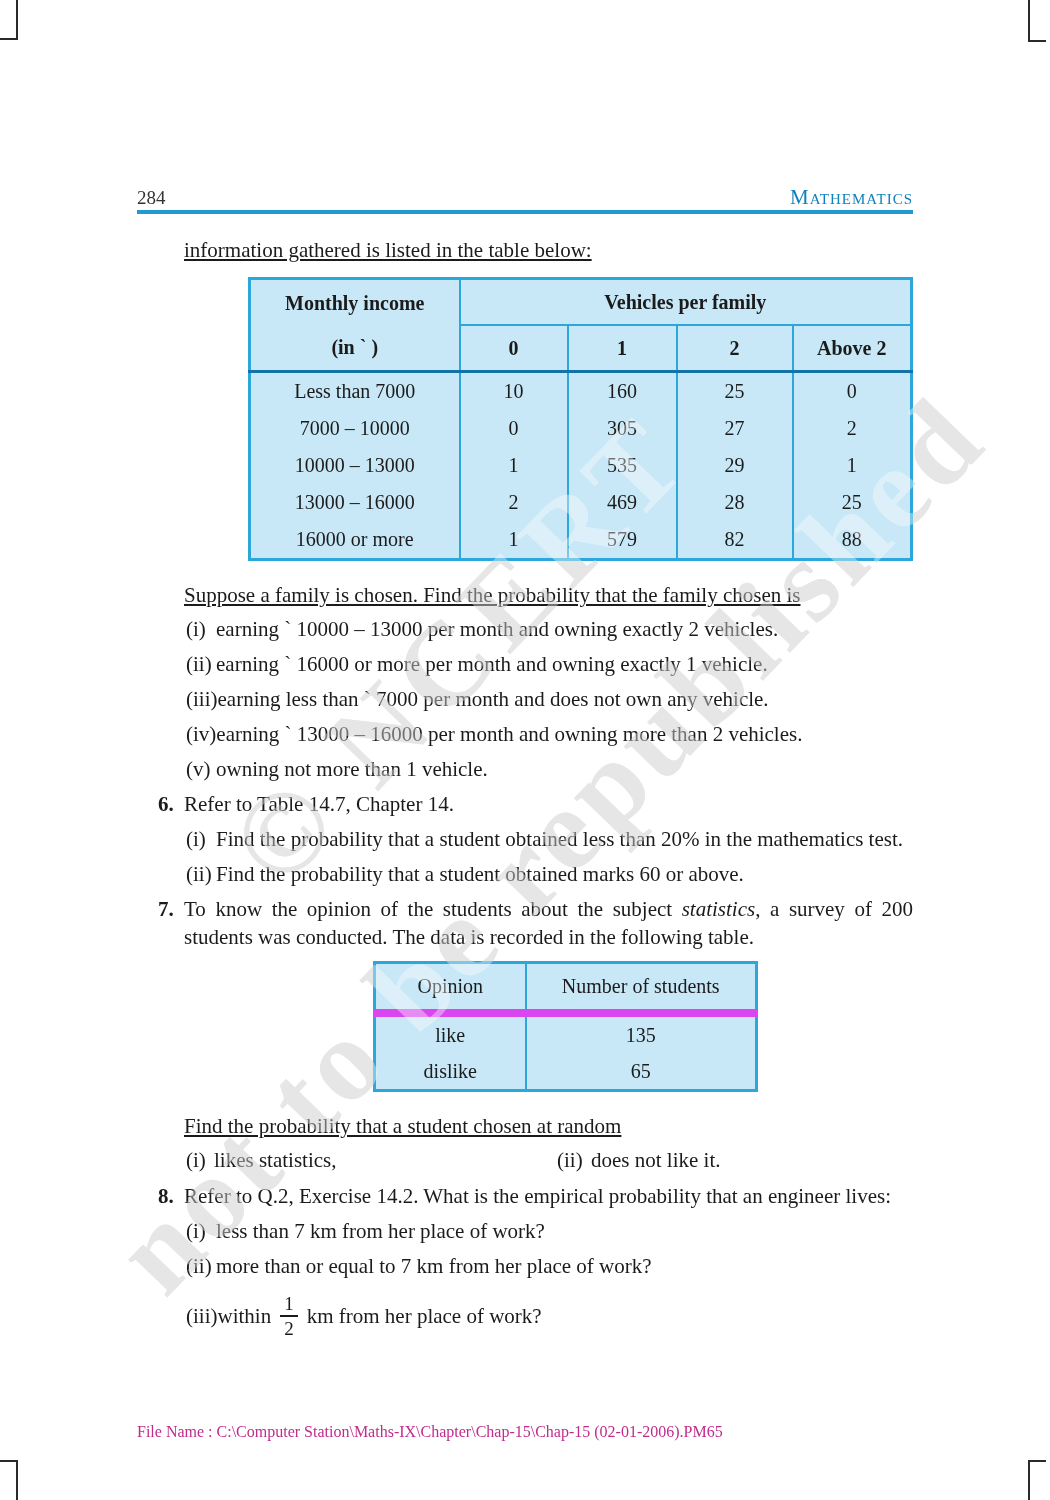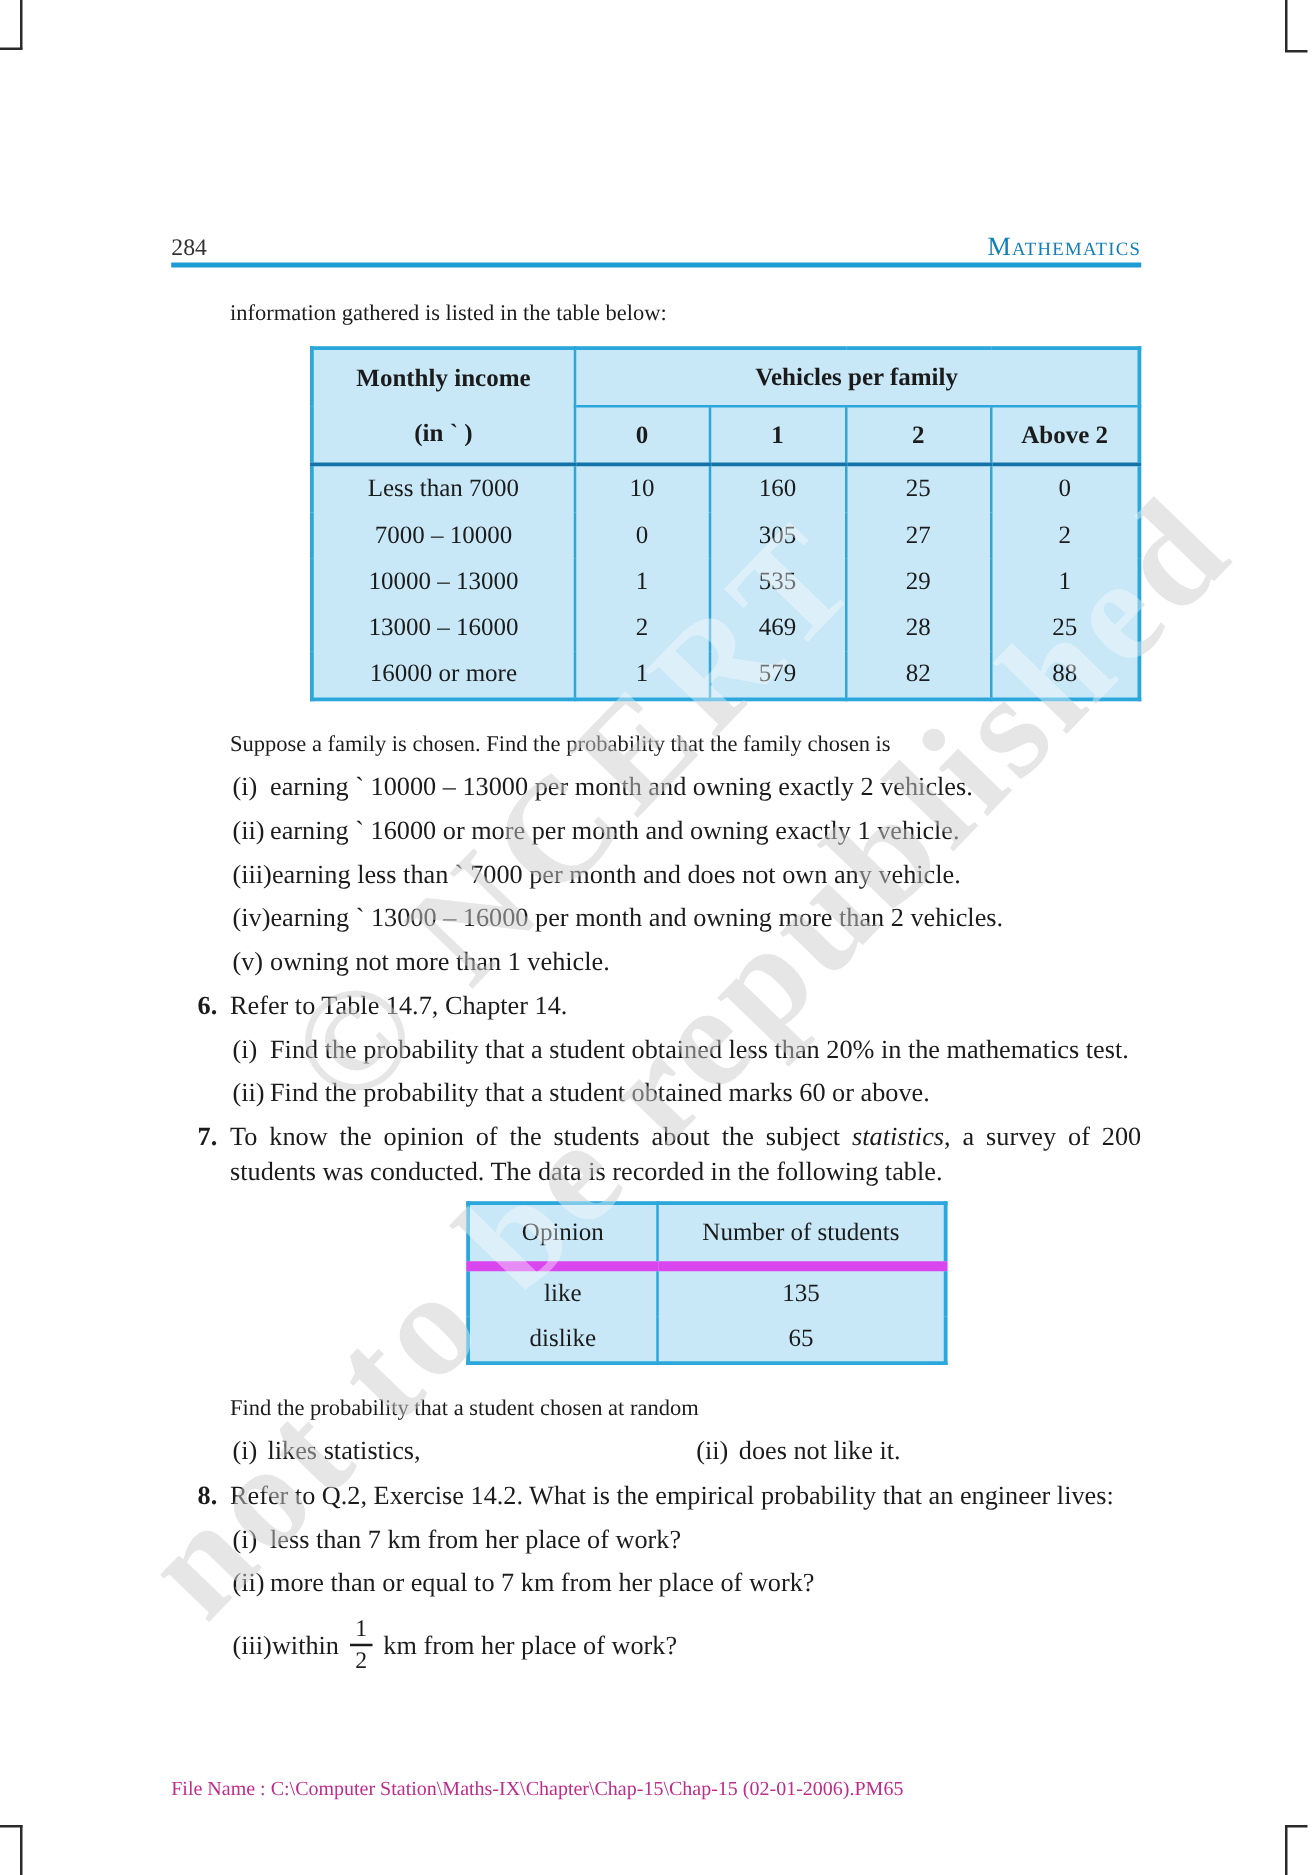--- a/index.html
+++ b/index.html
@@ -22,21 +22,21 @@
   }
   .overlay .wm{color:#ffffff;}
   .wm1{left:460px;top:650px;font-size:118px;letter-spacing:10px;}
   .wm2{left:550px;top:845px;font-size:118px;letter-spacing:6px;}
   
   .content{position:absolute;left:137px;top:186px;width:776px;z-index:2;}
   .page-header{display:flex;justify-content:space-between;align-items:baseline;height:22px;line-height:22px;}
   .pagenum{font-size:19px;color:#333;}
   .subject{font-variant:small-caps;font-size:21px;letter-spacing:1px;color:#1080bd;}
   .rule{height:4px;background:#1f9ad2;margin-top:2px;}
-  .para{margin:22px 0 0 47px;font-size:18px;line-height:28px;}
+  .para{margin:22px 0 0 47px;font-size:21px;line-height:28px;text-decoration:underline;}
   
   table{border-collapse:collapse;background:#c8e8f7;border:3px solid #2ba7dc;padding-left:36px;}
   td{font-size:20px;text-align:center;vertical-align:middle;padding:0 4px;}
   .t1{margin:13px 0 0 111px;width:662px;table-layout:fixed;}
   .t1 td{border-left:2px solid #2ba7dc;border-right:2px solid #2ba7dc;border-top:none;border-bottom:none;}
   .t1 .h{font-weight:bold;}
   .t1 .lhdr div{height:44px;line-height:44px;}
   .t1 .lhdr{border-bottom:3px solid #1273a9;}
   .t1 .ghdr{height:44px;border-bottom:2px solid #2ba7dc;}
   .t1 .subhdr td{height:44px;border-bottom:3px solid #1273a9;}

